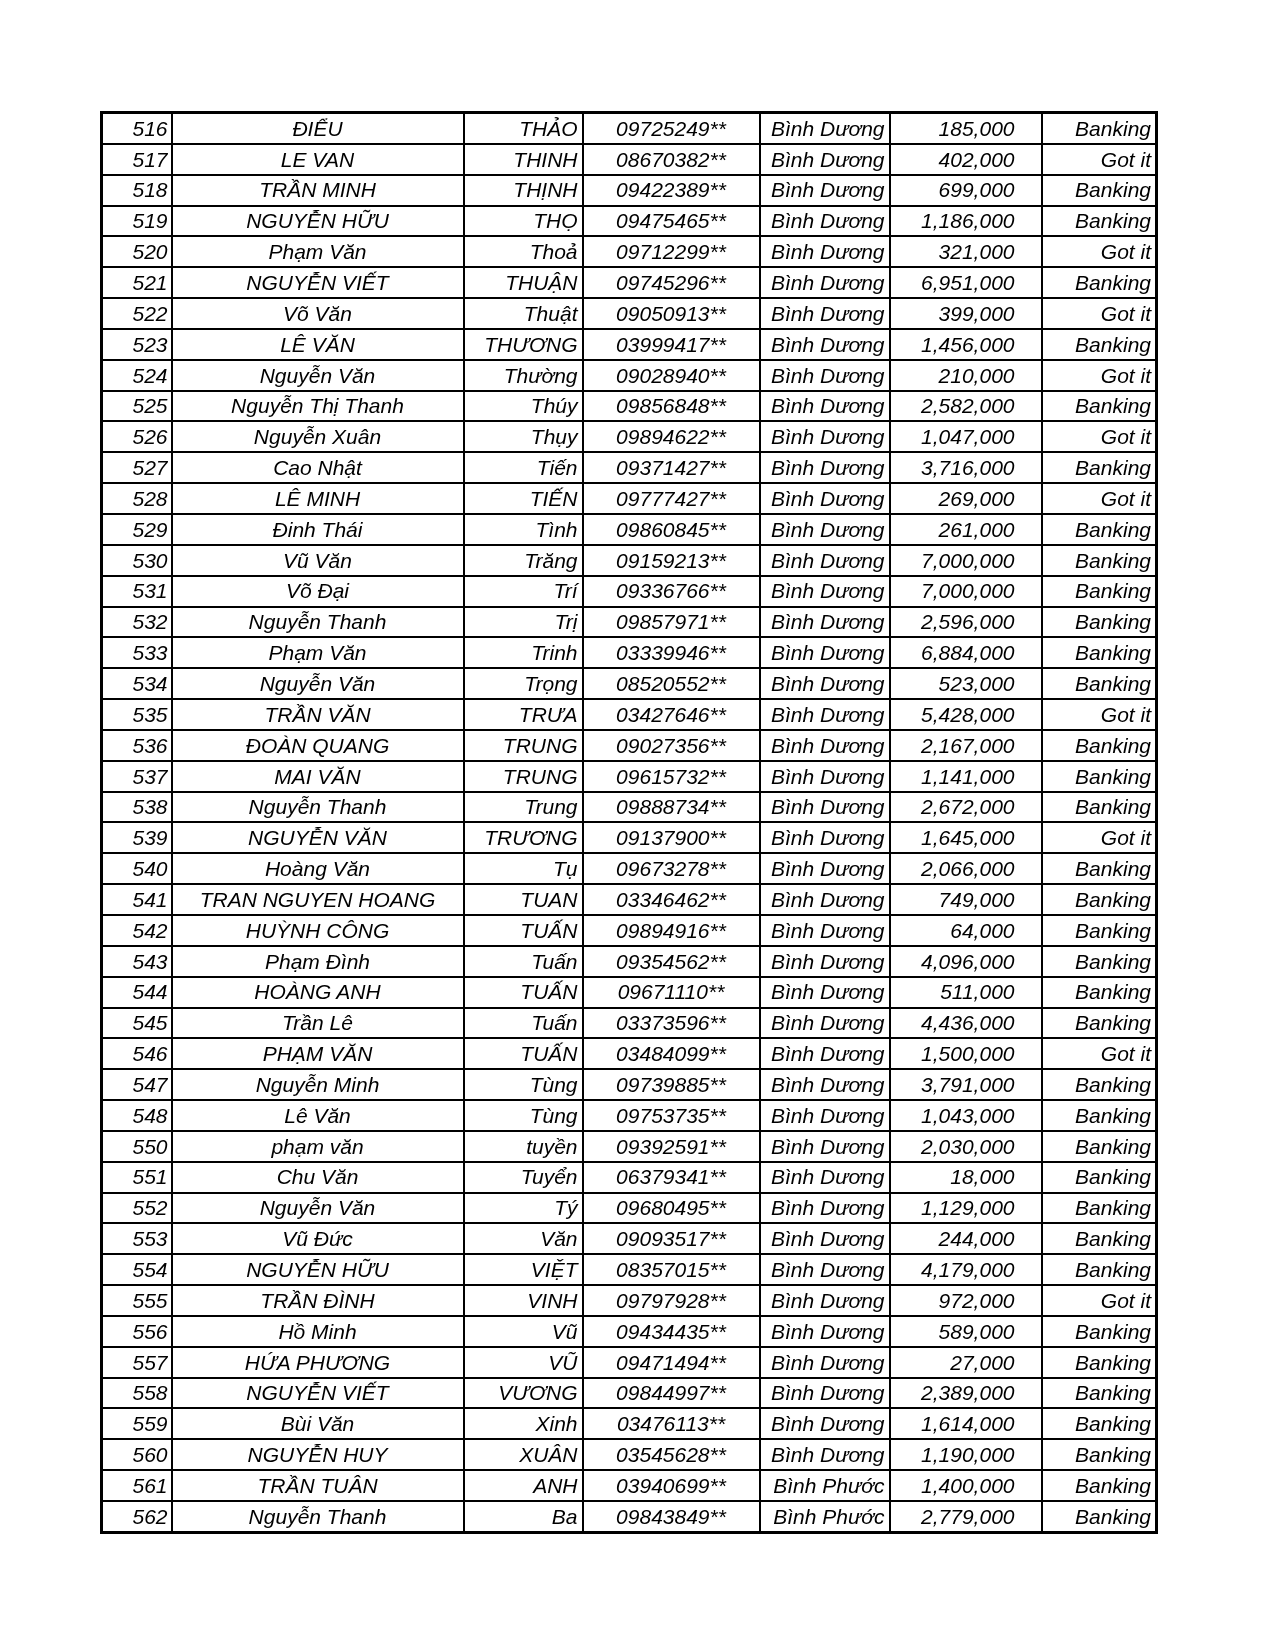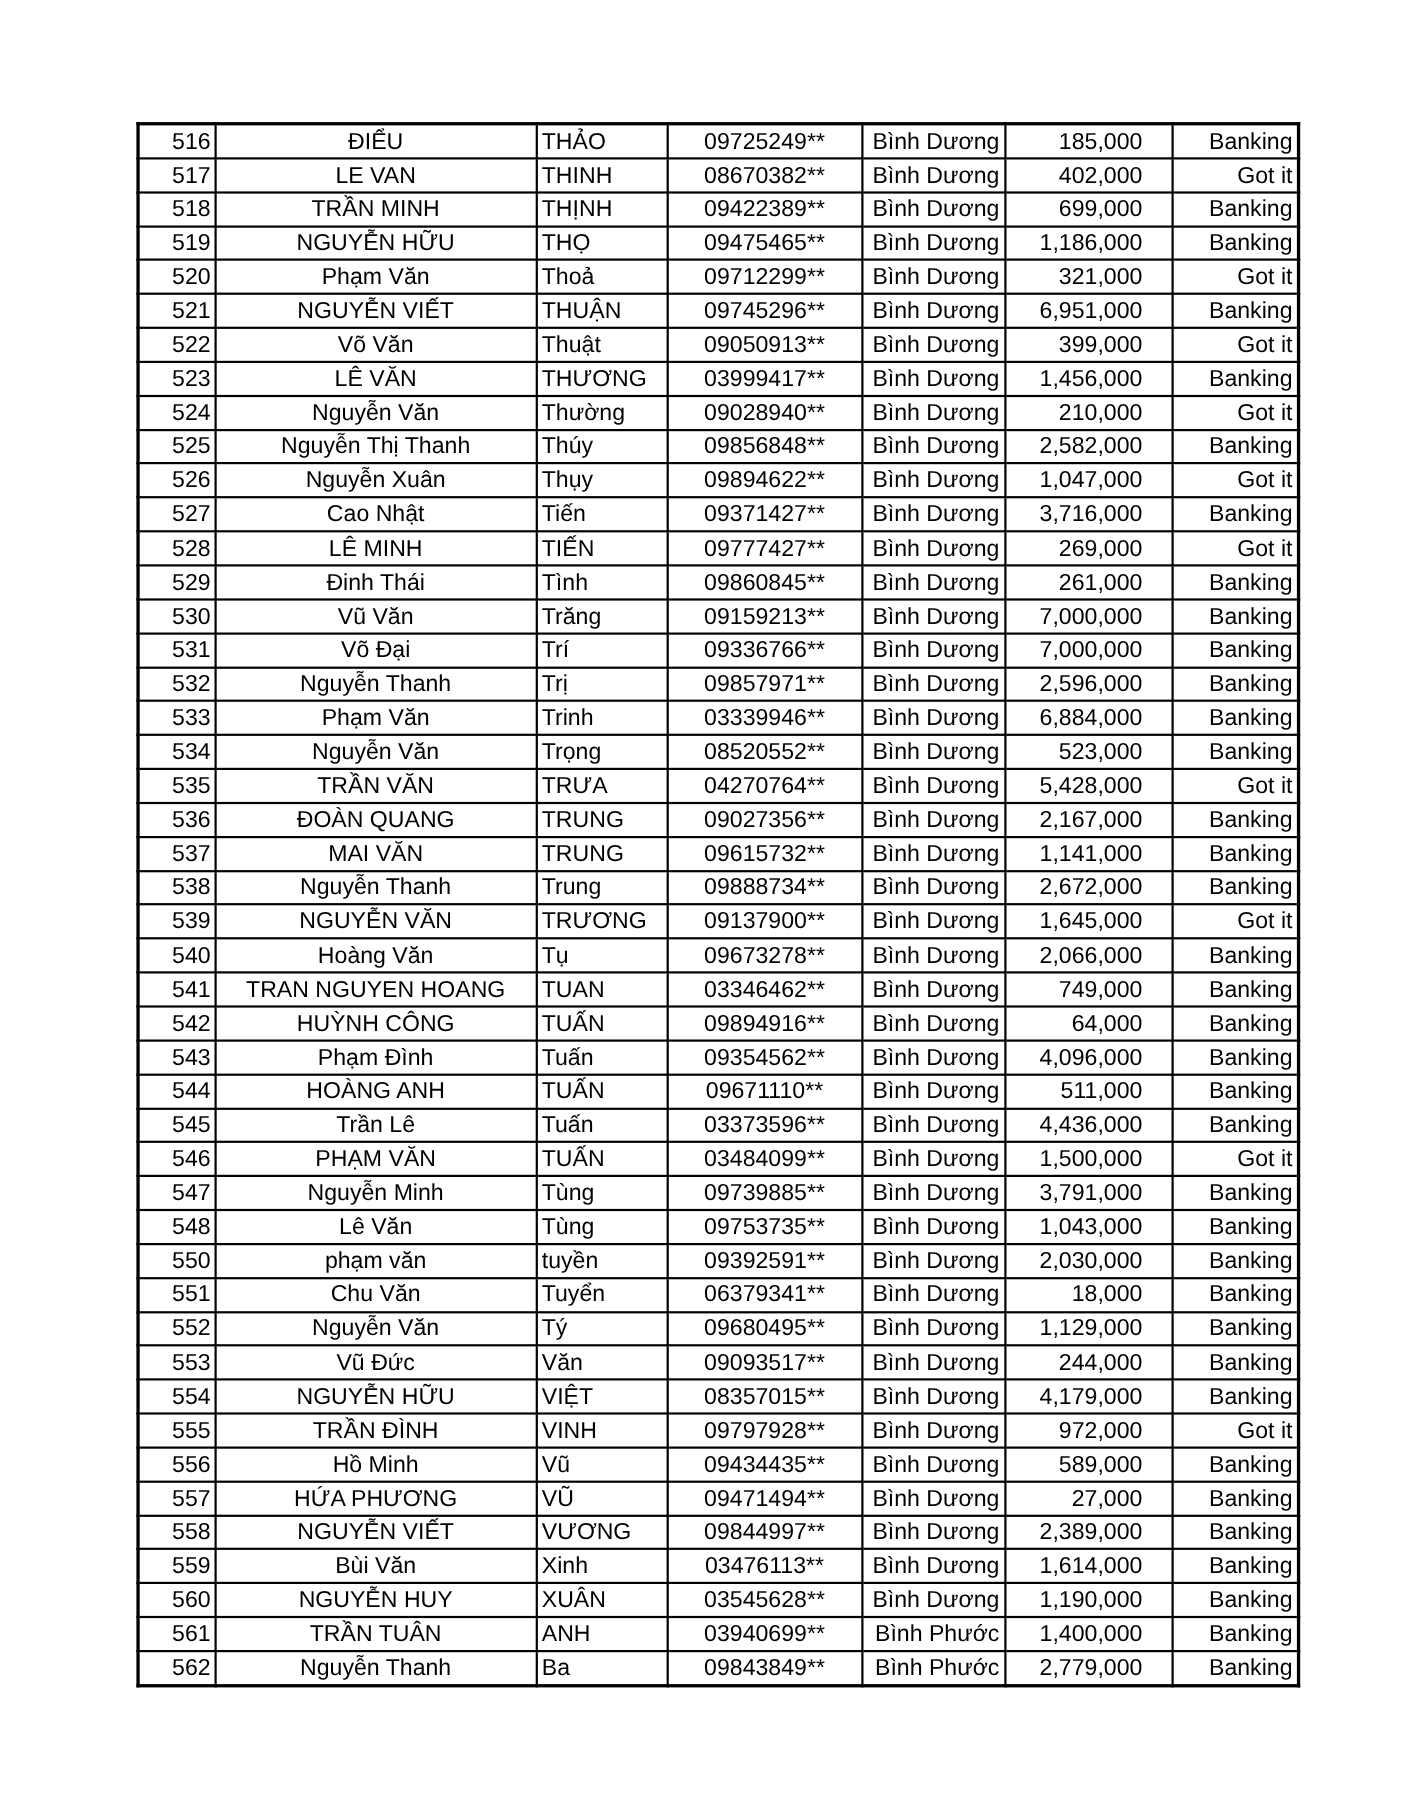--- a/index.html
+++ b/index.html
@@ -11,42 +11,43 @@
     position: relative;
     width: 1275px;
     height: 1650px;
     background: #ffffff;
     font-family: "Liberation Sans", sans-serif;
     color: #000000;
     overflow: hidden;
   }
   table.records {
     position: absolute;
-    left: 124px;
+    left: 100px;
     top: 111px;
     width: 1055px;
     height: 1423px;
     border-collapse: collapse;
     table-layout: fixed;
     border: 3px solid #000000;
+    font-style: italic;
   }
   table.records td {
     border: 2px solid #000000;
     font-size: 21px;
     line-height: 1.1;
     color: #000000;
     vertical-align: bottom;
     padding: 0 4px 3px 4px;
     white-space: nowrap;
     overflow: hidden;
   }
   
   table.records td:nth-child(1) { text-align: right;  padding-right: 3px; }
   table.records td:nth-child(2) { text-align: center; }
-  table.records td:nth-child(3) { text-align: left; }
+  table.records td:nth-child(3) { text-align: right; }
   table.records td:nth-child(4) { text-align: center; }
   table.records td:nth-child(5) { text-align: right;   padding-left: 7px; }
   table.records td:nth-child(6) { text-align: right;  padding-right: 26px; }
   table.records td:nth-child(7) { text-align: right;   padding-left: 9px; }
 </style>
 </head>
 <body>
 
 <div class="page">
   <table class="records">
@@ -228,21 +229,21 @@
     <td>Trọng</td>
     <td>08520552**</td>
     <td>Bình Dương</td>
     <td>523,000</td>
     <td>Banking</td>
   </tr>
         <tr>
     <td>535</td>
     <td>TRẦN VĂN</td>
     <td>TRƯA</td>
-    <td>04270764**</td>
+    <td>03427646**</td>
     <td>Bình Dương</td>
     <td>5,428,000</td>
     <td>Got it</td>
   </tr>
         <tr>
     <td>536</td>
     <td>ĐOÀN QUANG</td>
     <td>TRUNG</td>
     <td>09027356**</td>
     <td>Bình Dương</td>

